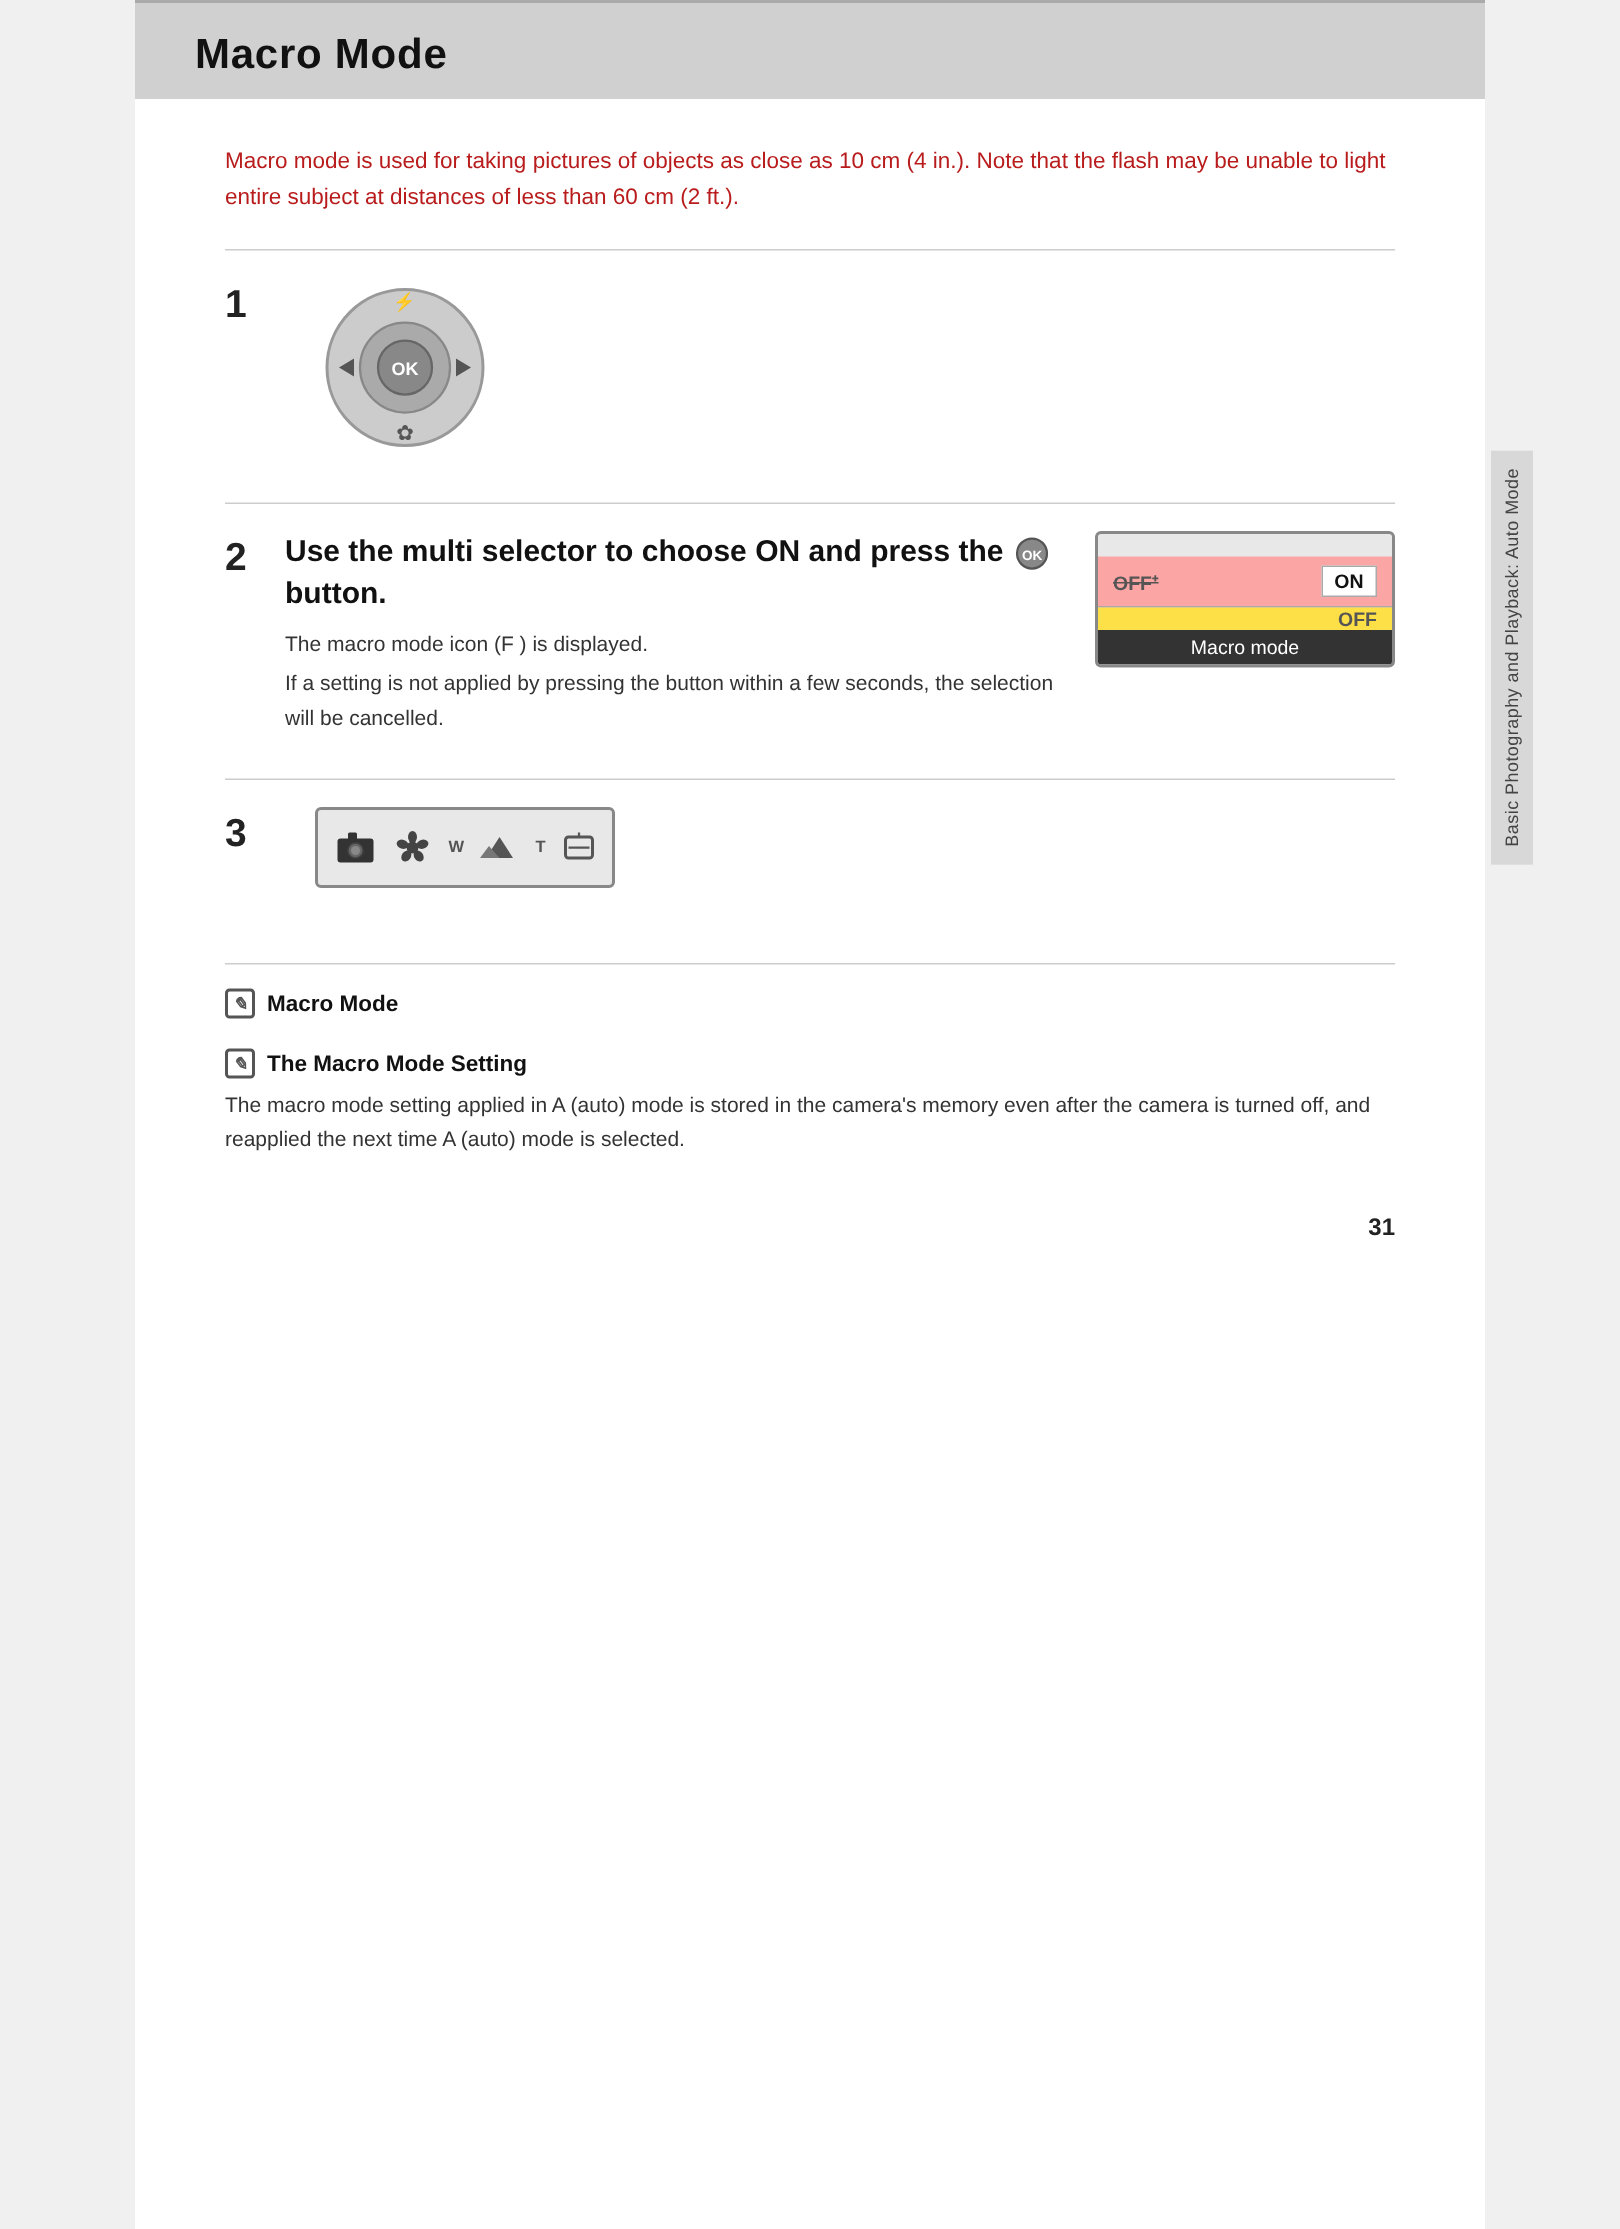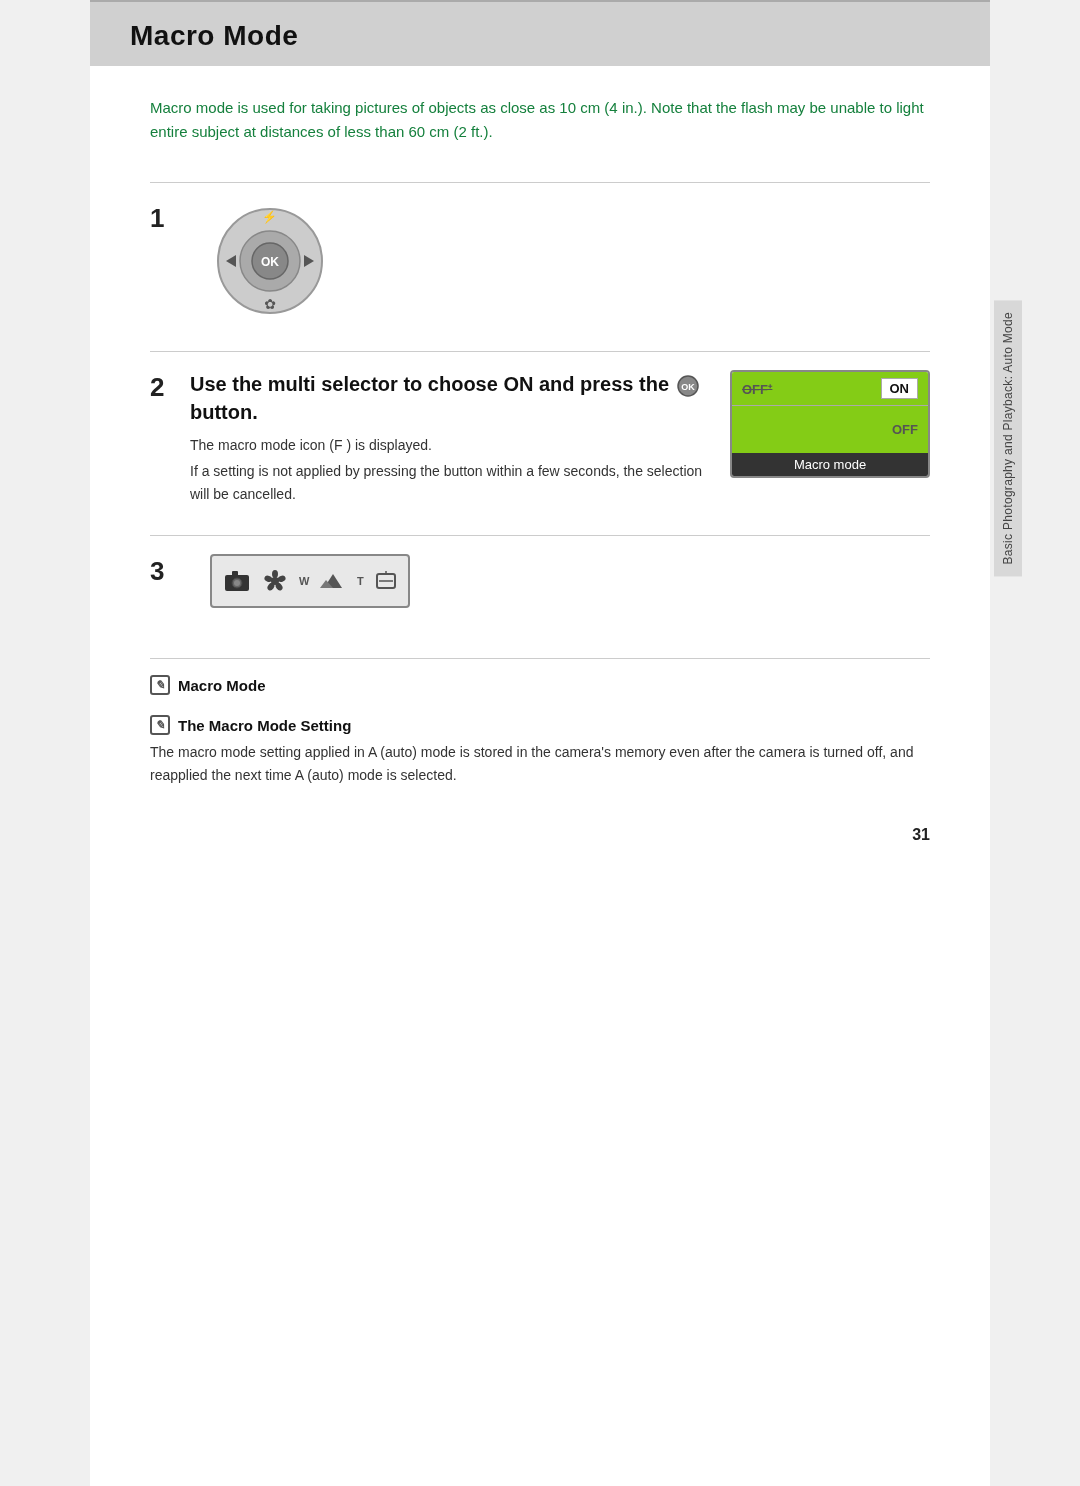--- a/index.html
+++ b/index.html
@@ -29,23 +29,23 @@
       font-size: 28px;
       font-weight: 900;
       color: #111;
       letter-spacing: 0.5px;
     }
     .content {
       padding: 0 60px 0 60px;
     }
     .intro-text {
       font-size: 15px;
-      color: #15803d;
+      color: #b91c1c;
       line-height: 1.6;
-      margin-bottom: 38px;
+      margin-bottom: 22px;
     }
     
     .step {
       display: flex;
       align-items: flex-start;
       margin-bottom: 30px;
       border-top: 1px solid #ccc;
       padding-top: 18px;
     }
     .step-number {
@@ -88,25 +88,26 @@
     .macro-menu-ui {
       width: 200px;
       border: 2px solid #888;
       background: #e8e8e8;
       border-radius: 4px;
       overflow: hidden;
       margin-top: 0;
     }
     .macro-menu-top-row {
       display: flex;
-      background: #84cc16;
+      background: #fca5a5;
       border-bottom: 1px solid #aaa;
       padding: 6px 10px;
       align-items: center;
       justify-content: space-between;
+      margin-top: 15px;
     }
     .macro-off-label {
       font-size: 13px;
       font-weight: 700;
       color: #555;
       text-decoration: line-through;
     }
     .macro-on-label {
       font-size: 13px;
       font-weight: 700;
@@ -115,22 +116,22 @@
       padding: 2px 8px;
       border: 1px solid #aaa;
     }
     .macro-off-label2 {
       font-size: 13px;
       font-weight: 700;
       color: #555;
     }
     .macro-menu-mid-row {
       display: flex;
-      background: #84cc16;
-      padding: 16px 10px;
+      background: #fde047;
+      padding: 0 10px;
       align-items: flex-end;
       justify-content: flex-end;
     }
     .macro-label-row {
       background: #333;
       color: #fff;
       font-size: 13px;
       padding: 4px 10px;
       text-align: center;
     }

